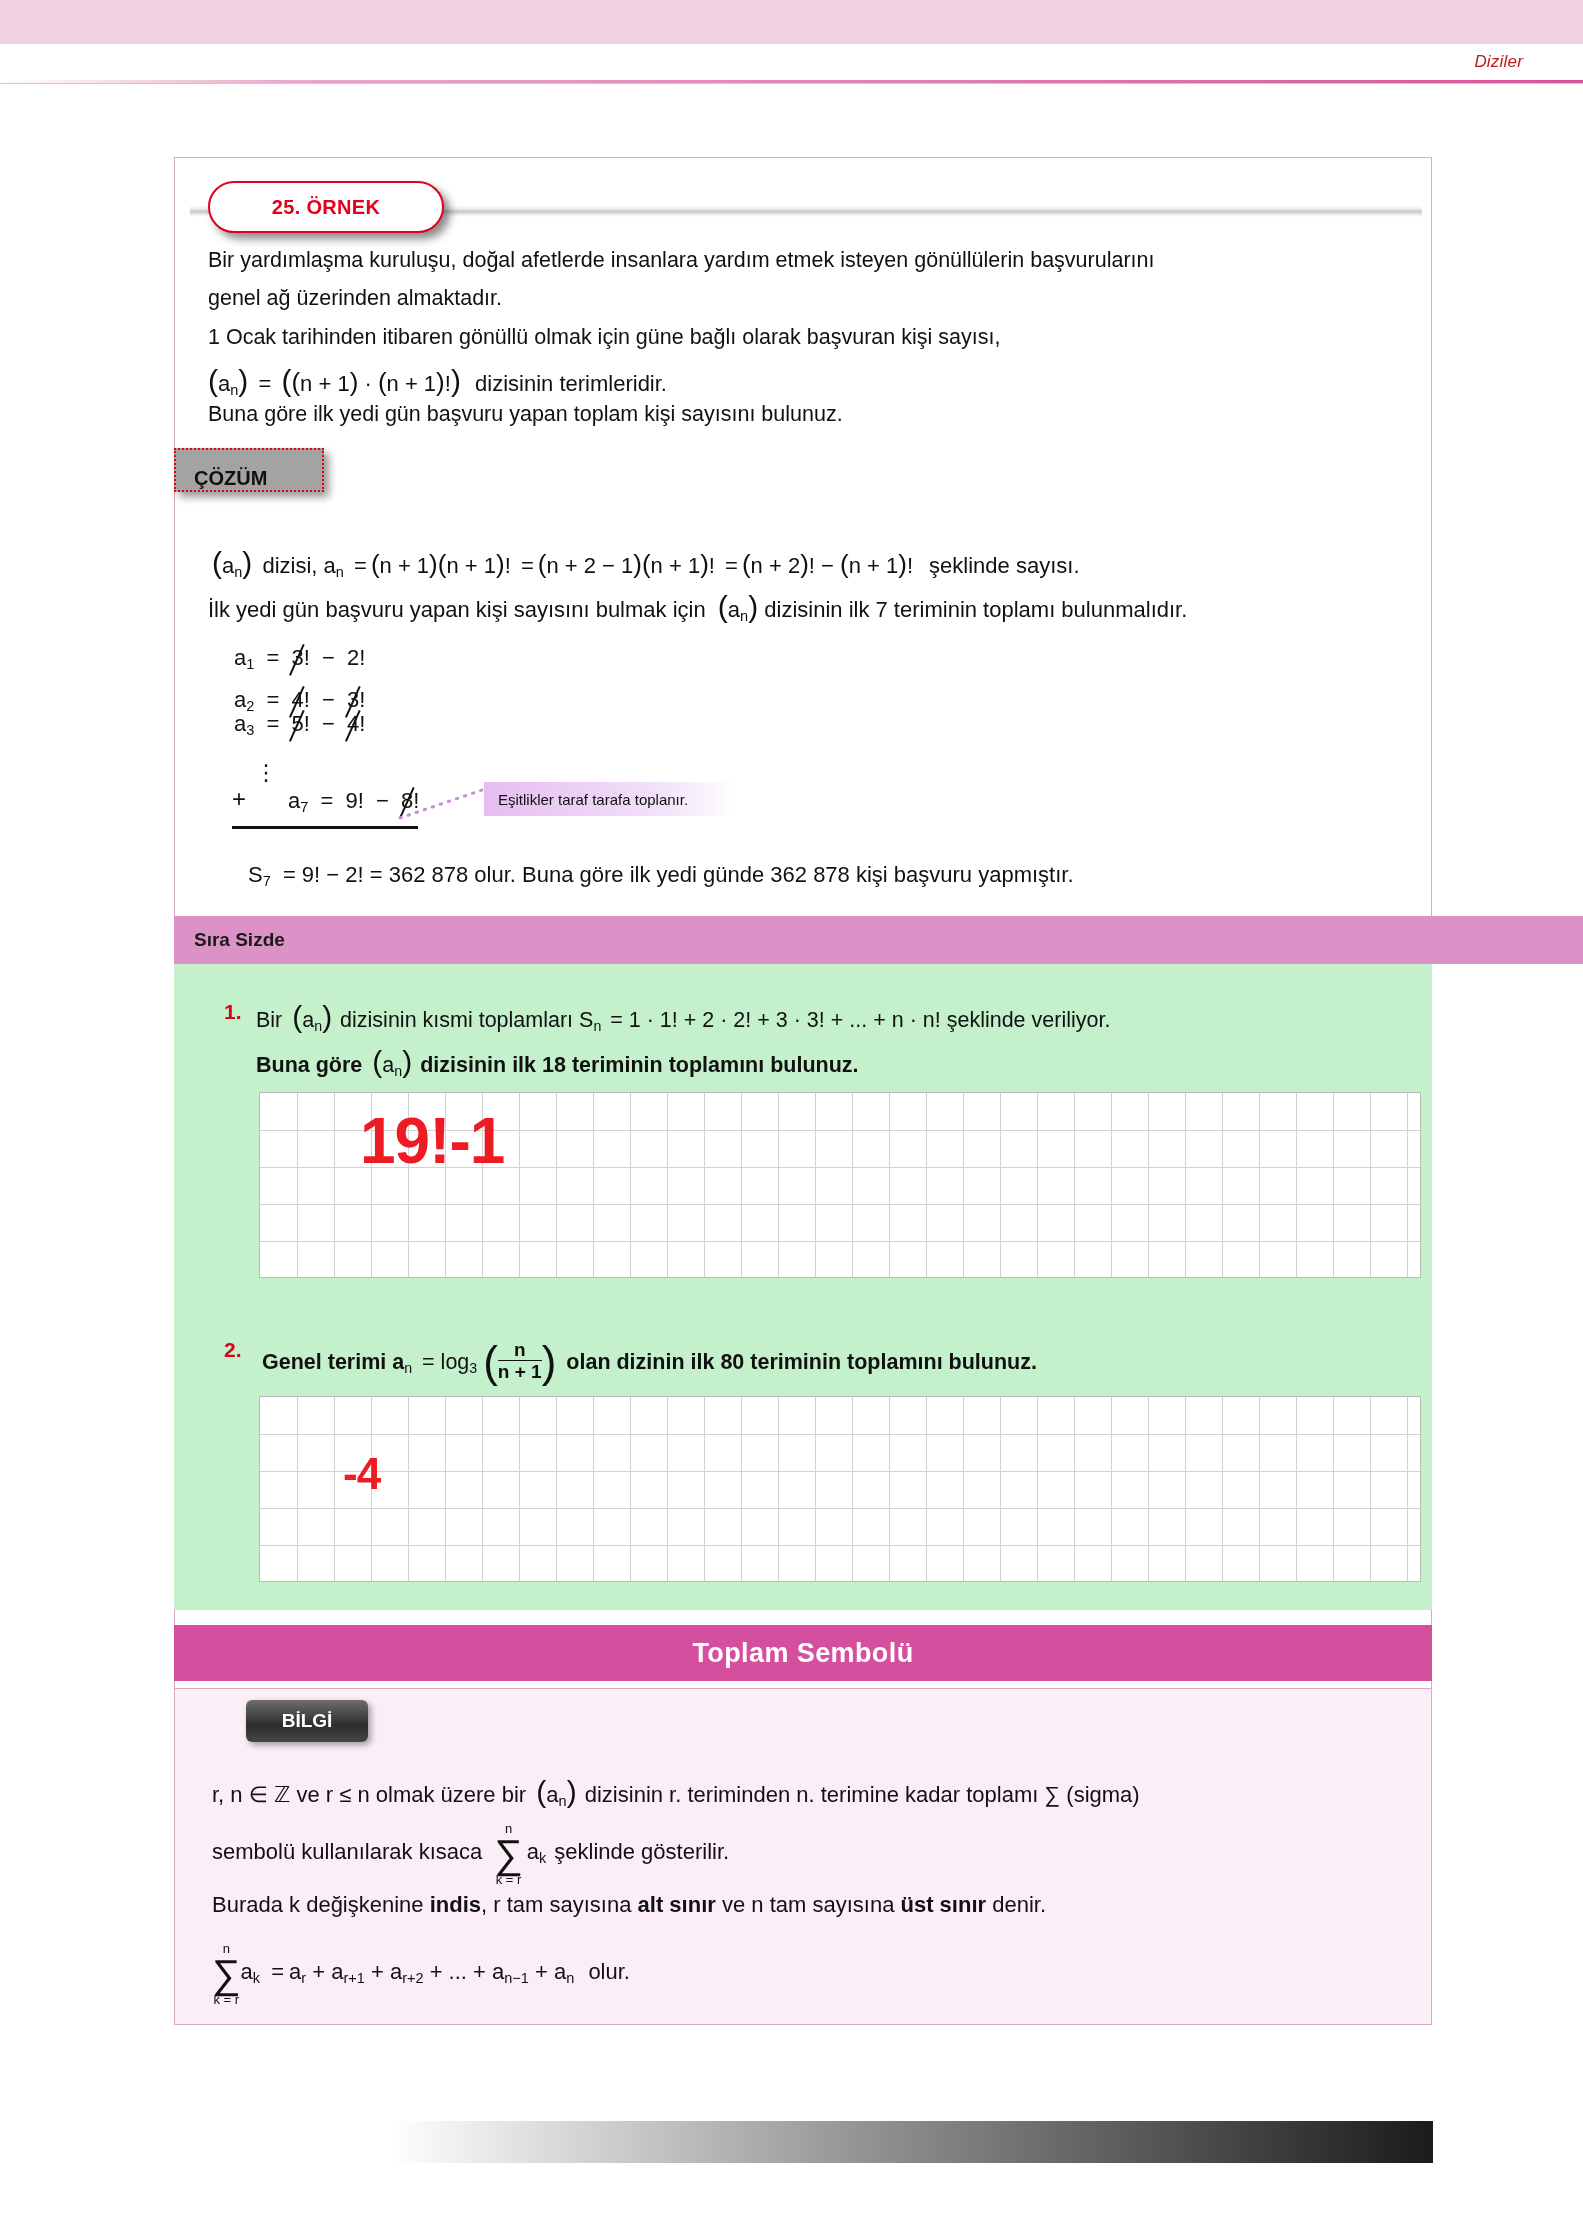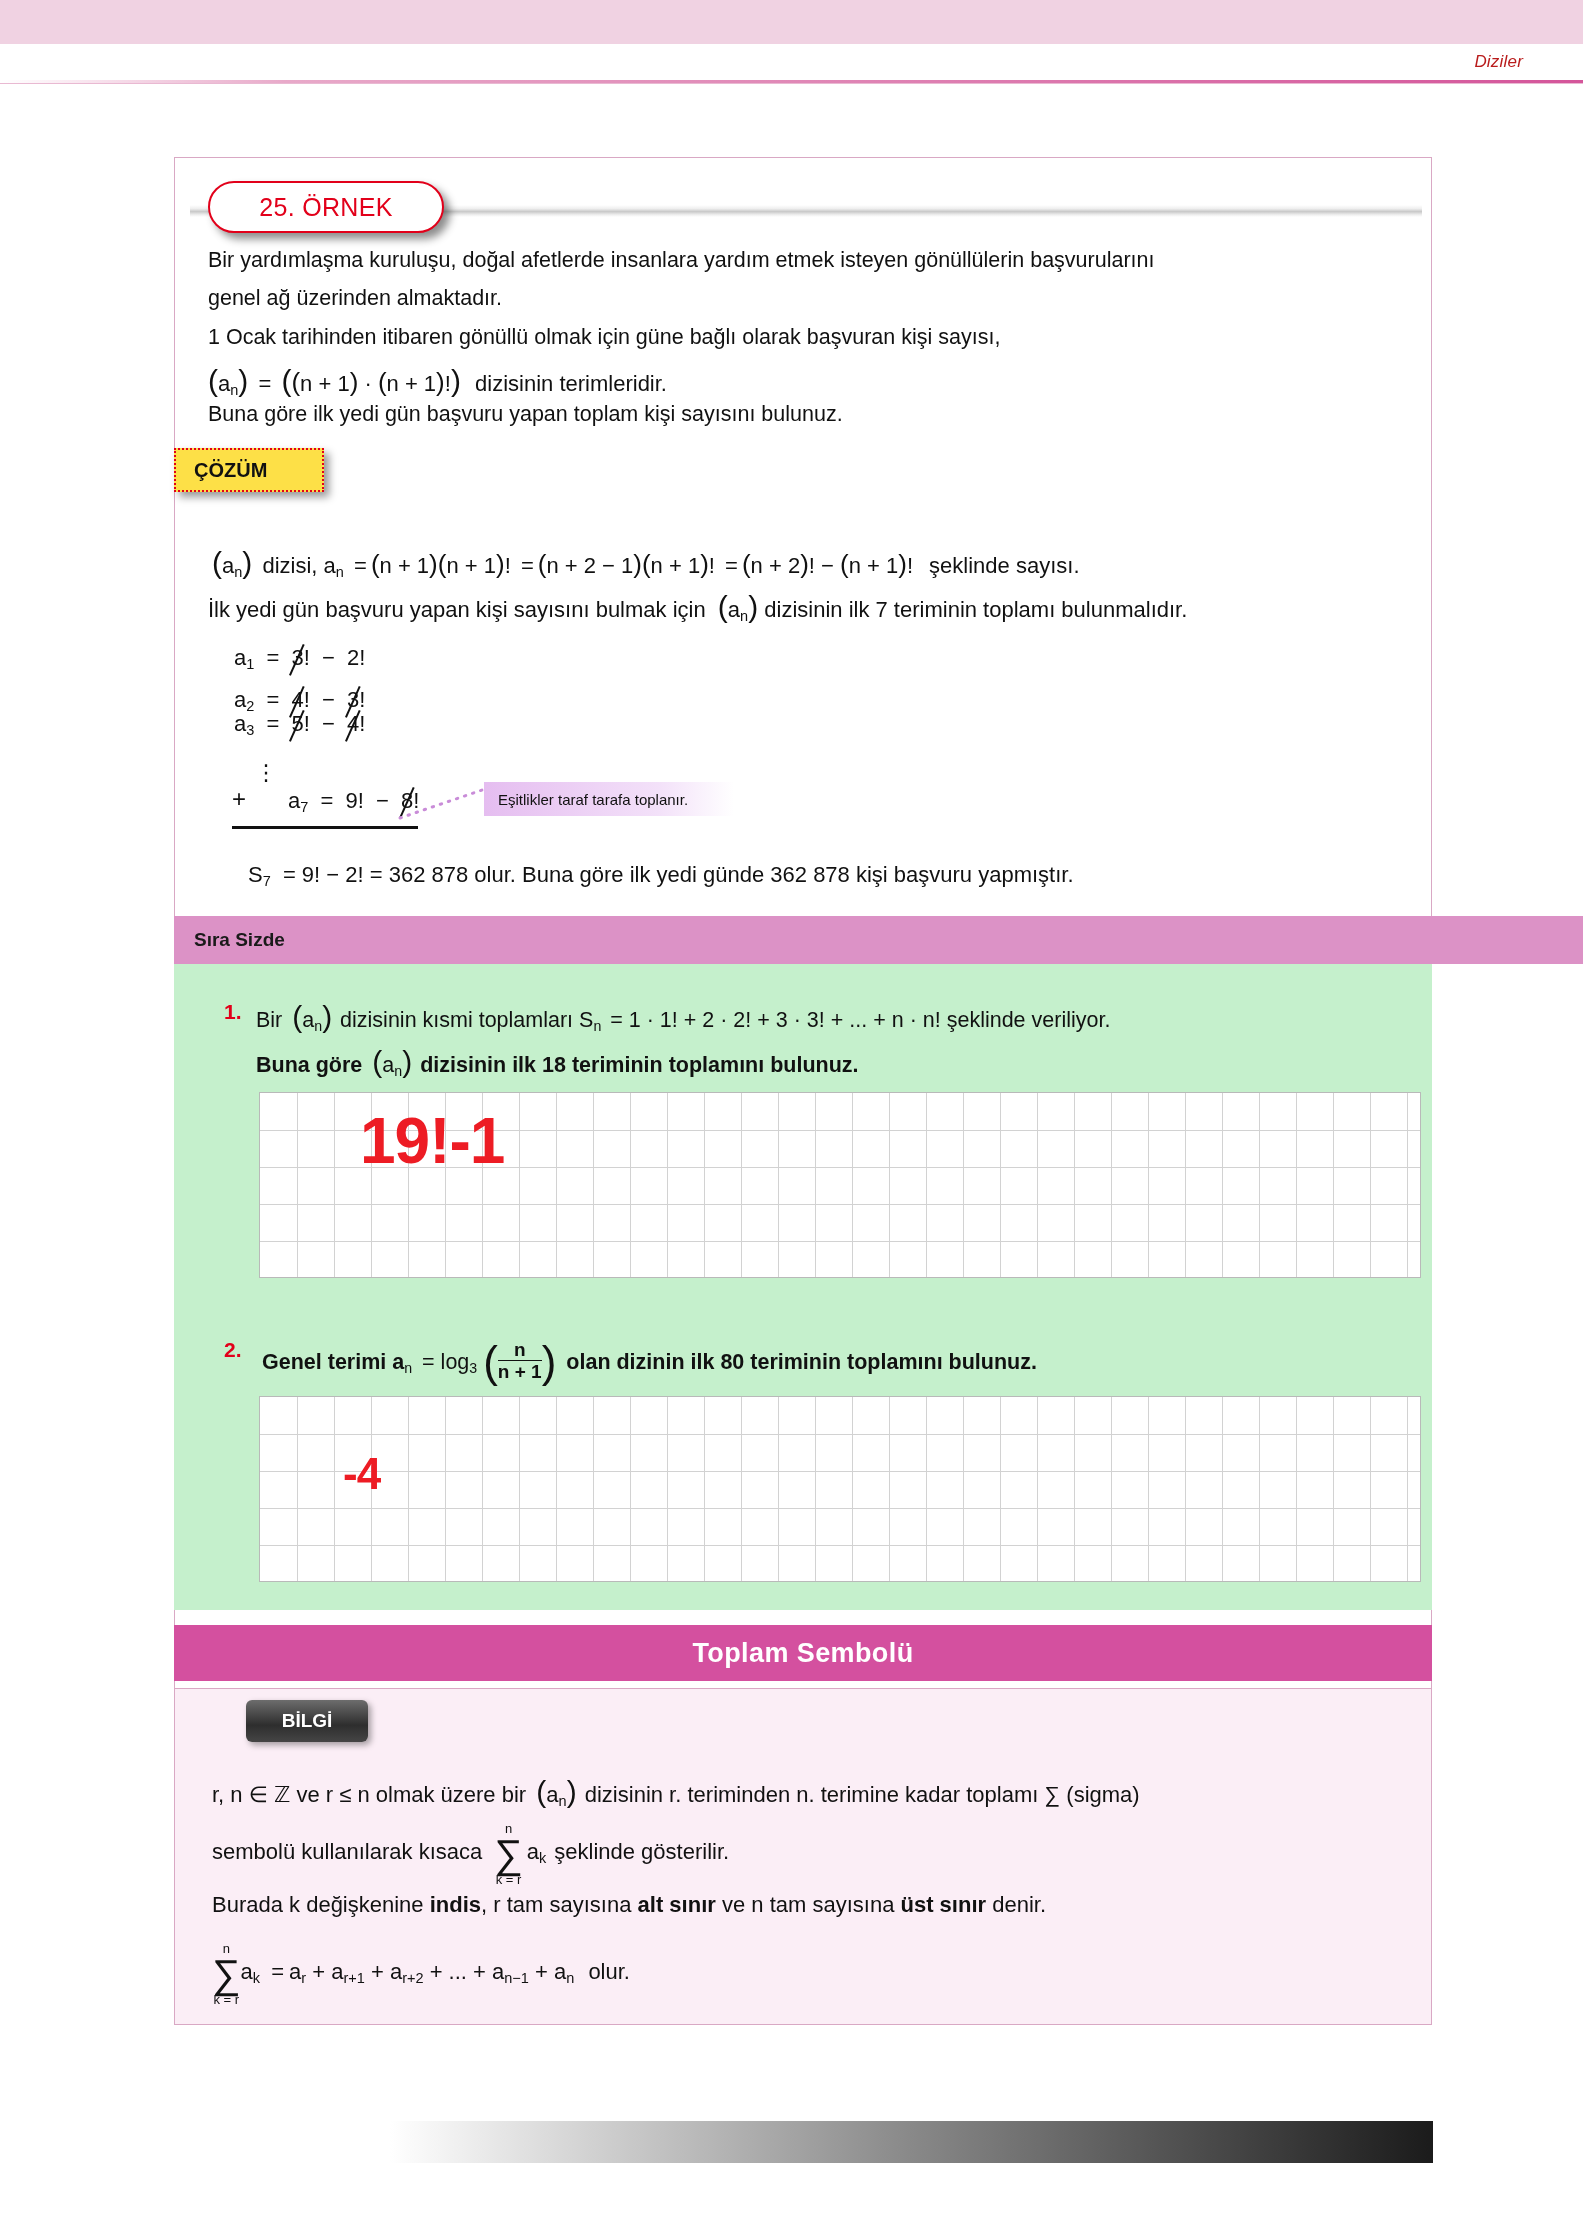--- a/index.html
+++ b/index.html
@@ -46,41 +46,41 @@
   }
   .ornek-pill {
     position:absolute; left:208px; top:181px;
     width:236px; height:52px;
     border:2.5px solid #e2001a; border-radius:26px;
     background:#fff;
     box-shadow:6px 6px 9px rgba(0,0,0,.45);
     display:flex; align-items:center; justify-content:center;
   }
   .ornek-pill span {
-    color:#e2001a; font-weight:normal; font-size:25px; letter-spacing:.3px;
+    color:#e2001a; font-weight:bold; font-size:20px; letter-spacing:.3px;
   }
 
   
   .body-text {
     position:absolute;
     font-size:21.5px; color:#111; line-height:1.0;
     white-space:nowrap;
   }
   .math { font-size:22px; color:#111; white-space:nowrap; }
   sub { font-size:.66em; vertical-align:-.28em; }
   .mi { font-style:normal; }
 
   
   .cozum-box {
     position:absolute; left:174px; top:448px;
     width:150px; height:44px;
     border:2.5px dotted #e2001a;
-    background:#fde047;
+    background:#a3a3a3;
     box-shadow:5px 5px 8px rgba(0,0,0,.40);
-    display:flex; align-items:center;
+    display:flex; align-items:flex-end;
     padding-left:18px;
   }
   .cozum-box span { font-size:20px; font-weight:bold; color:#111; }
 
   
   .strike {
     position:relative; display:inline-block;
   }
   .strike::after {
     content:""; position:absolute;

